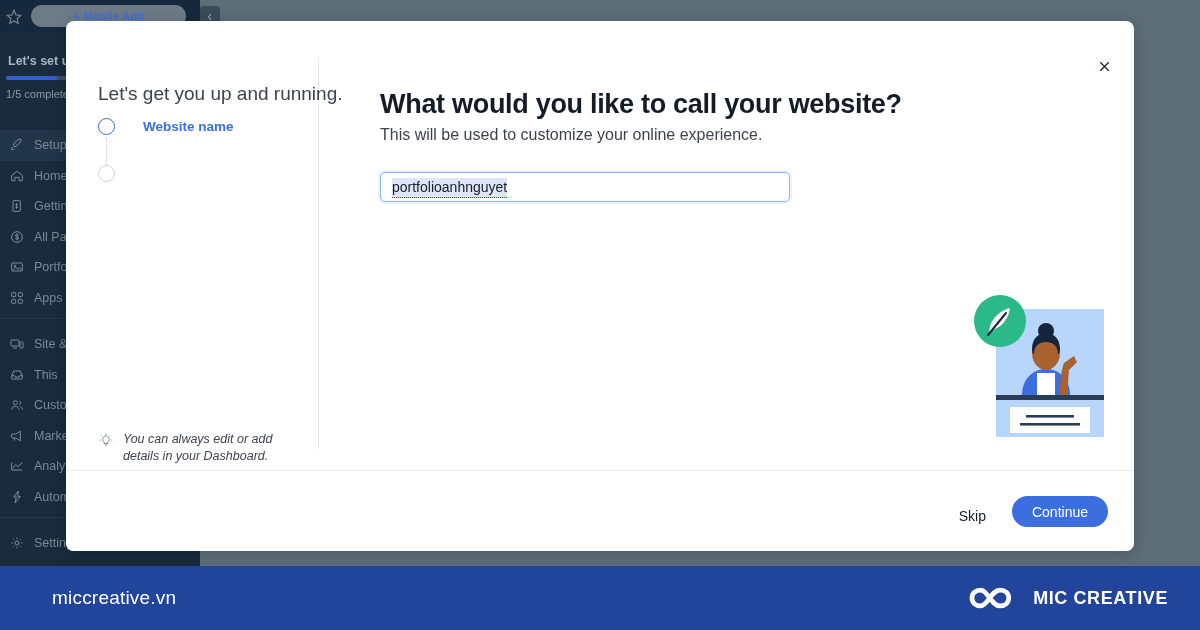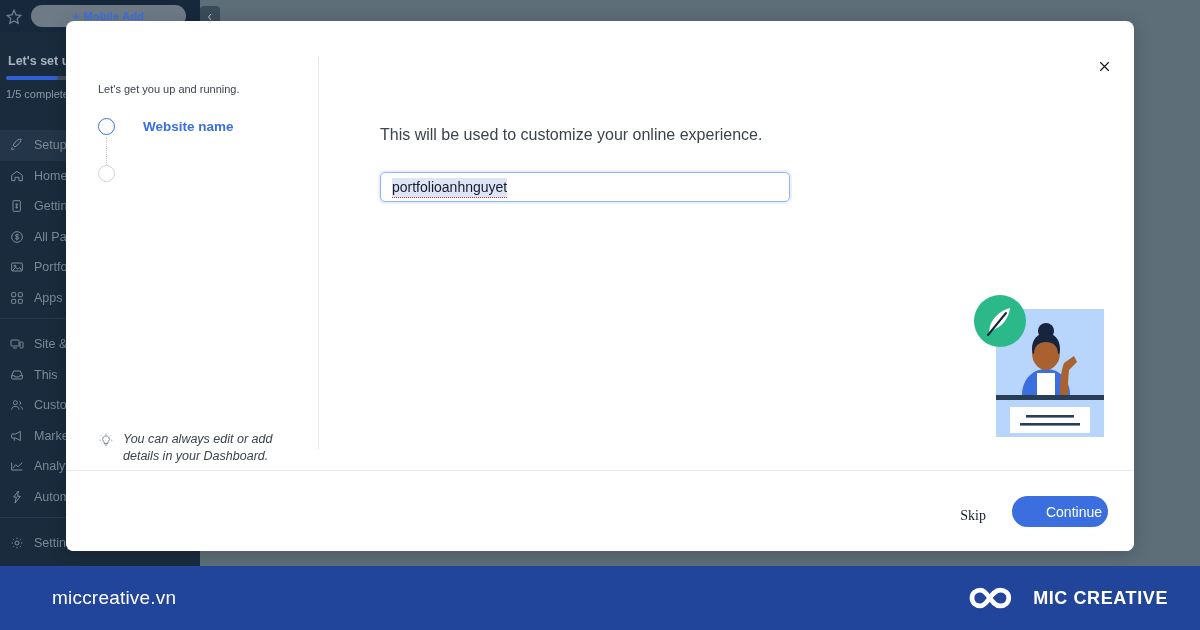--- a/index.html
+++ b/index.html
@@ -164,21 +164,21 @@
   
   #steps-panel {
     position: absolute;
     left: 0; top: 0;
     width: 252px;
     height: 449px;
   }
   #steps-intro {
     position: absolute;
     left: 32px; top: 62px;
-    font-size: 11px;
+    font-size: 19px;
     color: #3b434d;
     white-space: nowrap;
   }
   #steps-list {
     position: absolute;
     left: 32px; top: 95px;
   }
   .step-row {
     position: relative;
     display: flex;
@@ -290,37 +290,36 @@
     height: 80px;
     background: #fff;
   }
   #skip-button {
     position: absolute;
     right: 140px; top: 31px;
     font-size: 14px;
     color: #141c28;
     background: none;
     border: none;
-    font-family: Liberation Serif, serif;
+    font-family: Liberation Sans, sans-serif;
     cursor: pointer;
     padding: 6px 8px;
   }
   #continue-button {
     position: absolute;
     right: 26px; top: 25px;
     width: 96px;
     height: 31px;
     border-radius: 16px;
     border: none;
     background: #3b6fe0;
     color: #fff;
     font-size: 14px;
     font-family: "Liberation Sans", sans-serif;
     cursor: pointer;
-    text-align: right;
   }
 
   
   #brand-bar {
     position: absolute;
     left: 0; top: 566px;
     width: 1200px;
     height: 64px;
     background: #21459b;
   }
@@ -521,20 +520,21 @@
       <svg id="bulb-icon" viewBox="0 0 24 24" fill="none" stroke="#6b7784" stroke-width="1.3">
         <path d="M9.3 15a5 5 0 115.4 0v2.2H9.3z"></path>
           <path d="M10 19.5h4"></path>
         <path d="M12 2.2v1.6M4.6 5.2l1.1 1.1M19.4 5.2l-1.1 1.1M2.6 12.3h1.6M19.8 12.3h1.6"></path>
       </svg>
       <div id="tip-text">You can always edit or add details in your Dashboard.</div>
     </div>
   </div>
 
   <div id="content-panel">
+    <div id="content-title">What would you like to call your website?</div>
     <div id="content-subtitle">This will be used to customize your online experience.</div>
 
     <input id="name-input" type="text" style="color: transparent; caret-color: rgb(20, 28, 40);" placeholder="Website name" value="portfolioanhnguyet">
     <span id="input-overlay">portfolioanhnguyet</span>
 
     <svg id="illustration" viewBox="0 0 160 160">
 
       <rect x="22" y="18" width="108" height="128" fill="#b8d6fb"></rect>
 
       <path d="M48 104c0-16 11-26 24-26s24 10 24 26z" fill="#3b6fe0"></path>

